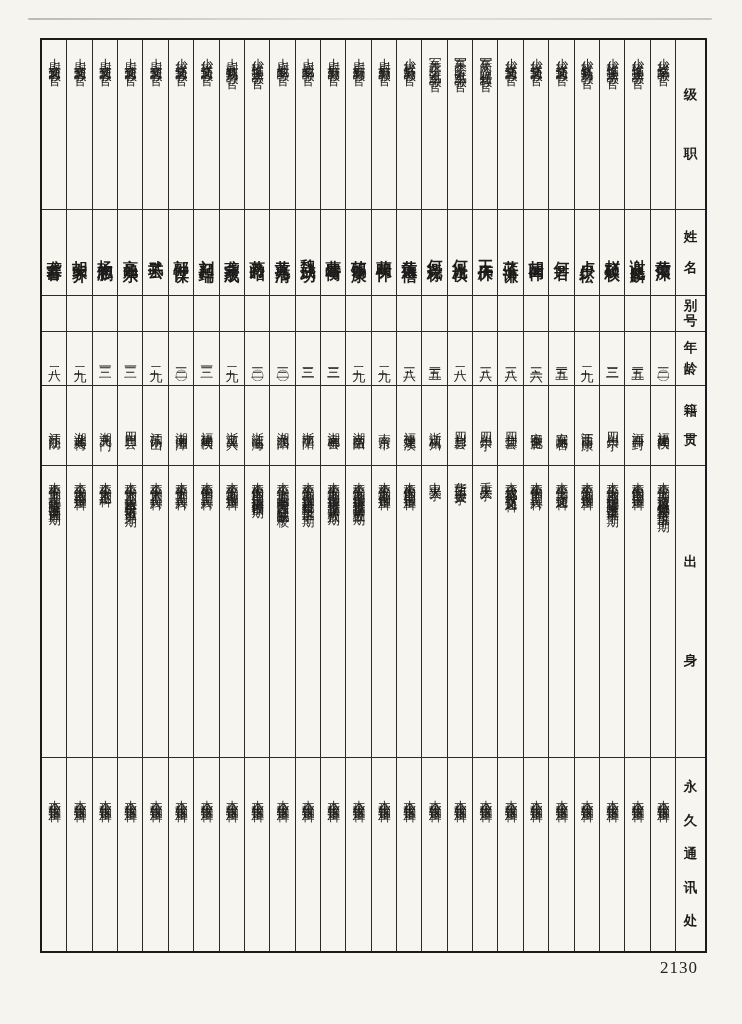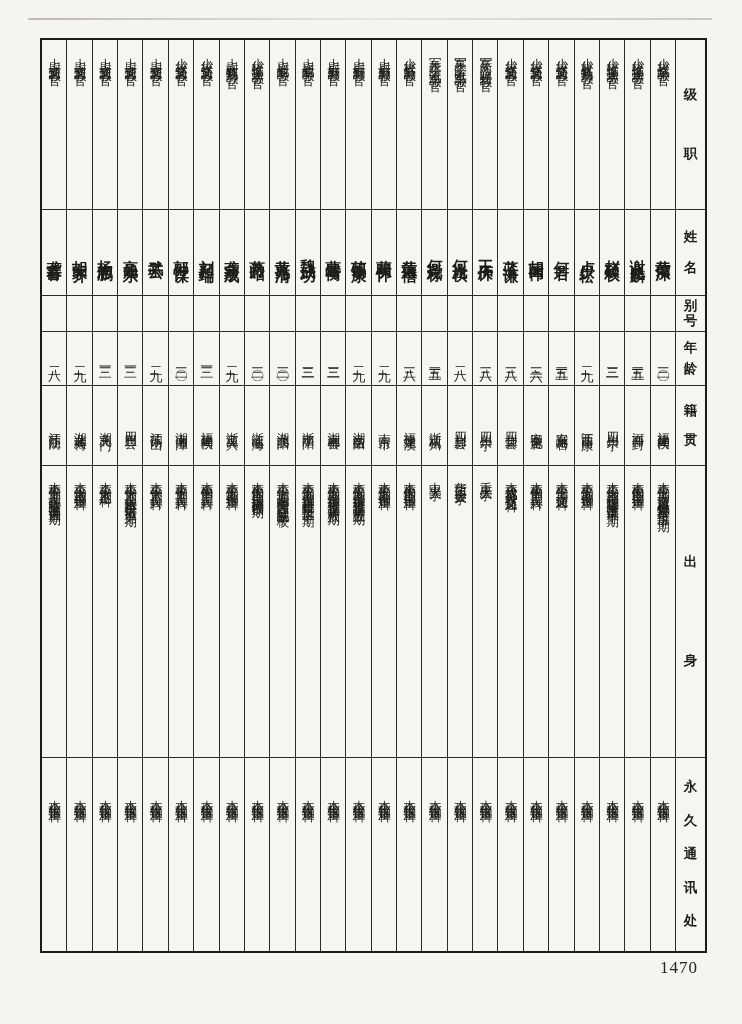--- a/index.html
+++ b/index.html
@@ -330,14 +330,14 @@
       <div class="col">
         <div class="cell c-rank">上尉交通教官</div>
         <div class="cell c-name">龚富春</div>
         <div class="cell c-alias"></div>
         <div class="cell c-age">二八</div>
         <div class="cell c-native">江苏江阴</div>
         <div class="cell c-origin">本校十五期工兵科陆大参谋班四期</div>
         <div class="cell c-address">本校辎重科</div>
       </div>
     </div>
-  <div class="page-number">1470</div>
+  <div class="page-number">2130</div>
 </div>
 
 </body></html>

